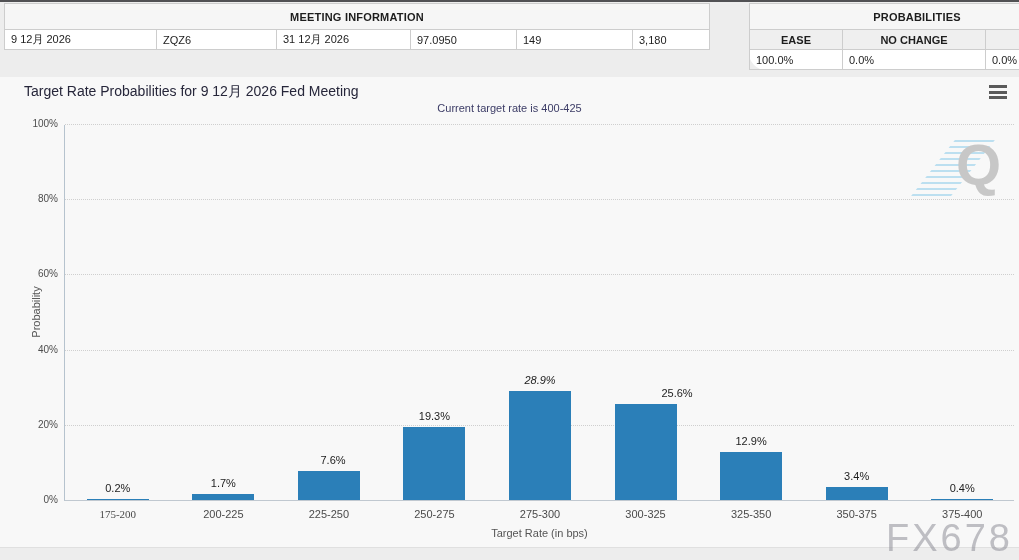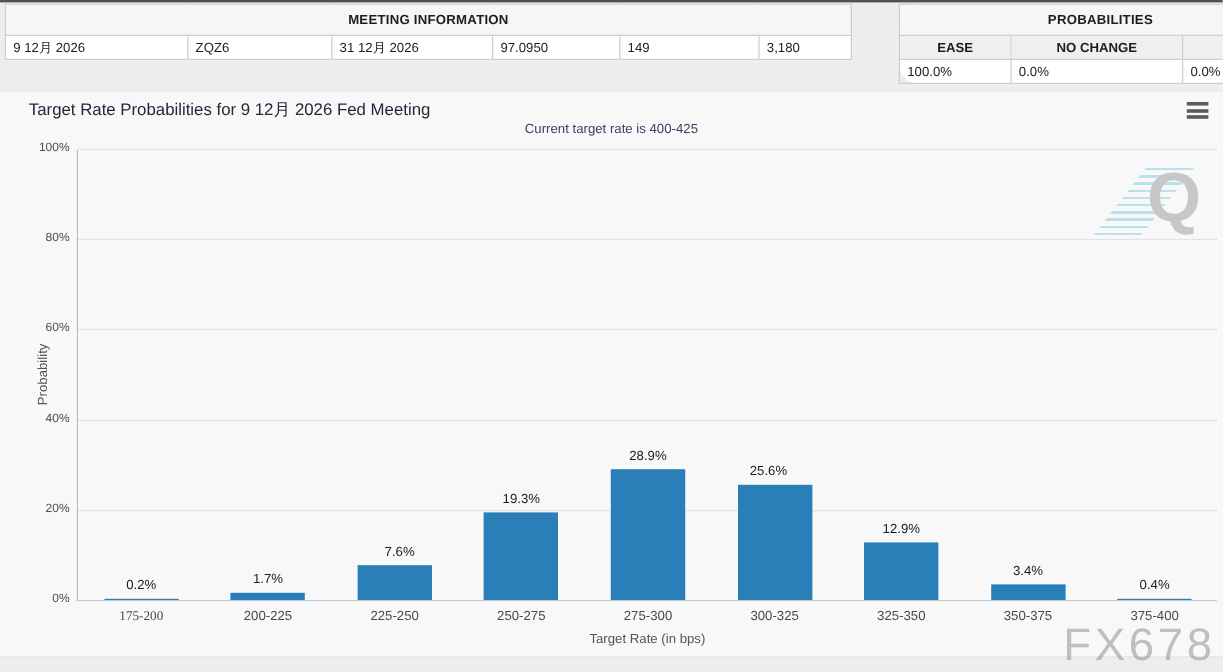--- a/index.html
+++ b/index.html
@@ -121,24 +121,24 @@
       <div class="bar" style="left: 127.333px; width: 62px; height: 6.392px;"></div>
       <div class="bar-label" style="left: 118.333px; width: 80px; bottom: 11.392px;">1.7%</div>
       <div class="xtick" style="left: 106.333px; width: 104px;">200-225</div>
       <div class="bar" style="left: 232.889px; width: 62px; height: 28.576px;"></div>
       <div class="bar-label" style="left: 228px; width: 80px; bottom: 33.576px;">7.6%</div>
       <div class="xtick" style="left: 211.889px; width: 104px;">225-250</div>
       <div class="bar" style="left: 338.444px; width: 62px; height: 72.568px;"></div>
       <div class="bar-label" style="left: 329.444px; width: 80px; bottom: 77.568px;">19.3%</div>
       <div class="xtick" style="left: 317.444px; width: 104px;">250-275</div>
       <div class="bar" style="left: 444px; width: 62px; height: 108.664px;"></div>
-      <div class="bar-label" style="left: 435px; width: 80px; bottom: 113.664px;">28.9%</div>
+      <div class="bar-label" style="left: 435px; width: 80px; bottom: 113.664px; font-style: italic;">28.9%</div>
       <div class="xtick" style="left: 423px; width: 104px;">275-300</div>
       <div class="bar" style="left: 549.556px; width: 62px; height: 96.256px;"></div>
-      <div class="bar-label" style="left: 511px; width: 80px; bottom: 101.256px; text-align: right;">25.6%</div>
+      <div class="bar-label" style="left: 572px; width: 80px; bottom: 101.256px;">25.6%</div>
       <div class="xtick" style="left: 528.556px; width: 104px;">300-325</div>
       <div class="bar" style="left: 655.111px; width: 62px; height: 48.504px;"></div>
       <div class="bar-label" style="left: 646.111px; width: 80px; bottom: 53.504px;">12.9%</div>
       <div class="xtick" style="left: 634.111px; width: 104px;">325-350</div>
       <div class="bar" style="left: 760.667px; width: 62px; height: 12.784px;"></div>
       <div class="bar-label" style="left: 751.667px; width: 80px; bottom: 17.784px;">3.4%</div>
       <div class="xtick" style="left: 739.667px; width: 104px;">350-375</div>
       <div class="bar" style="left: 866.222px; width: 62px; height: 1.504px;"></div>
       <div class="bar-label" style="left: 857.222px; width: 80px; bottom: 6.504px;">0.4%</div>
       <div class="xtick" style="left: 845.222px; width: 104px;">375-400</div>

